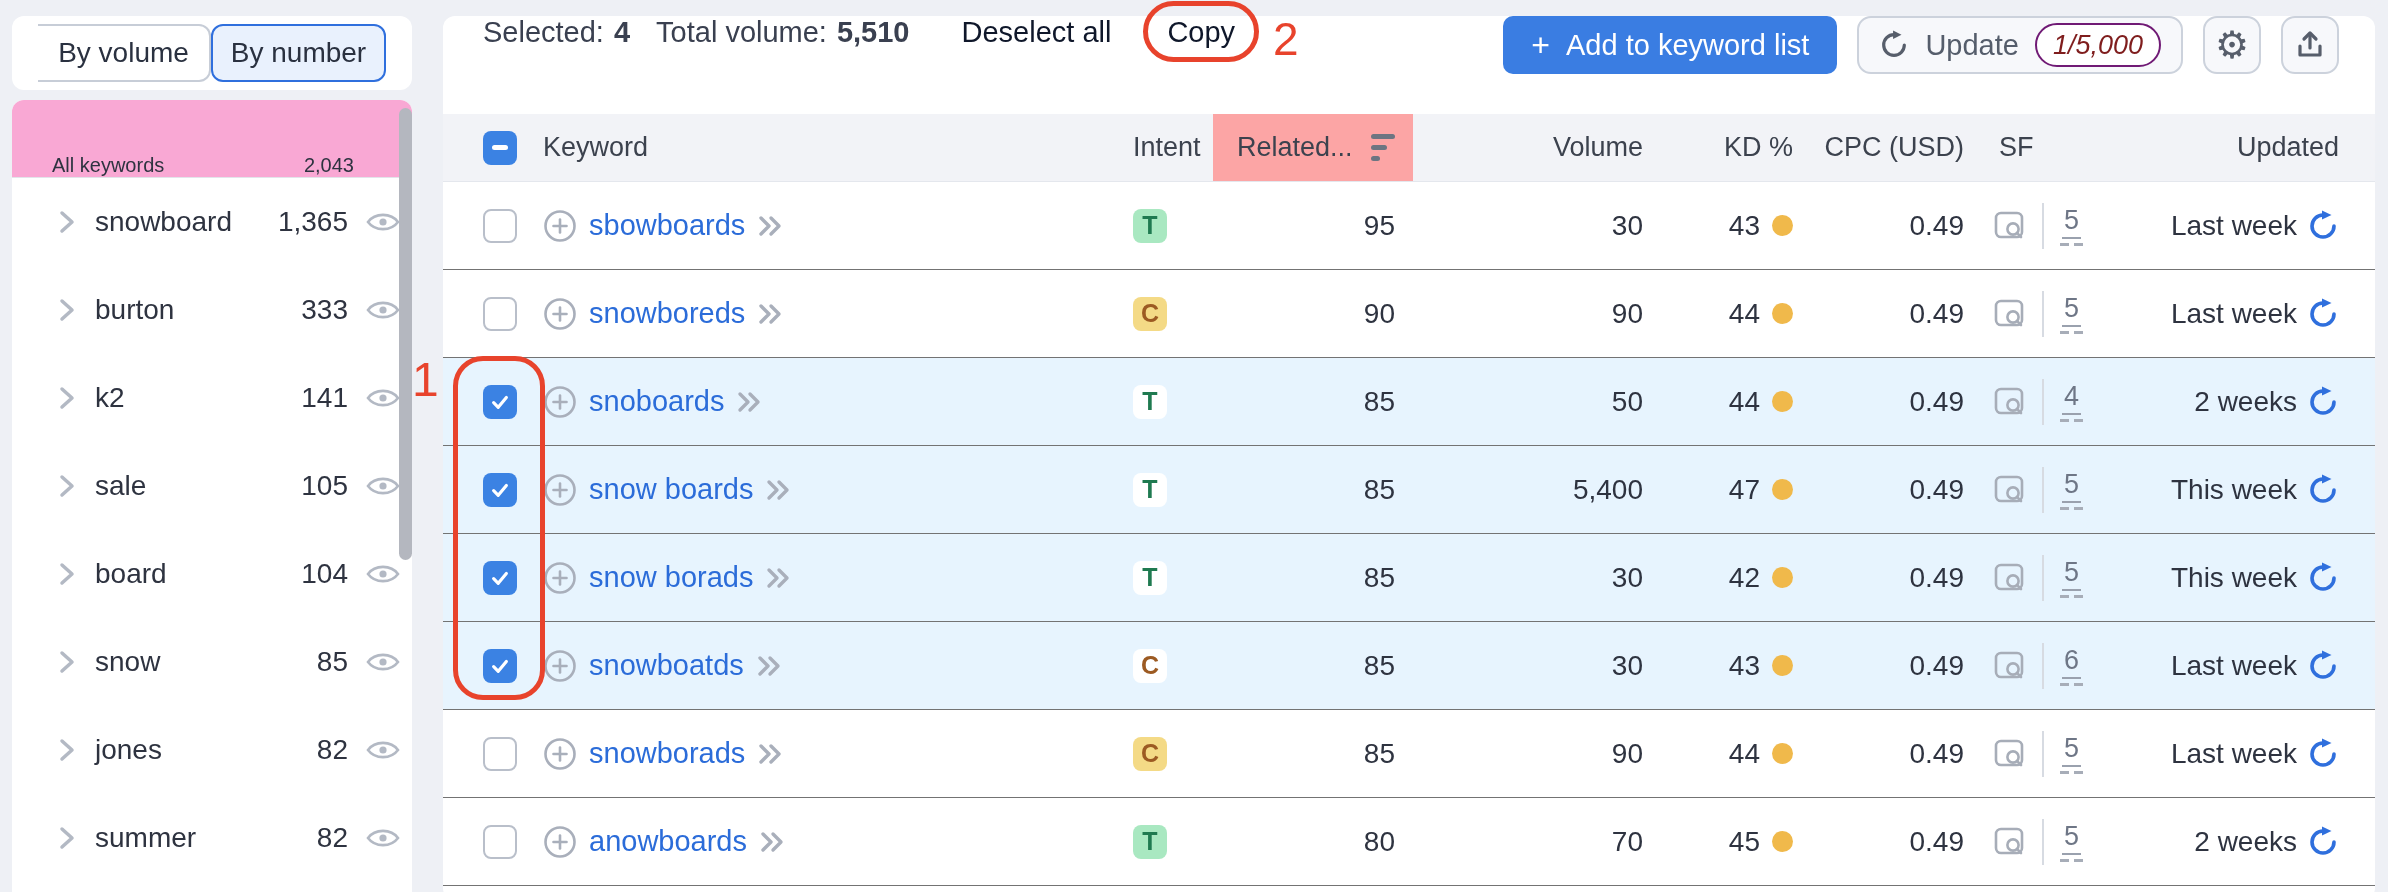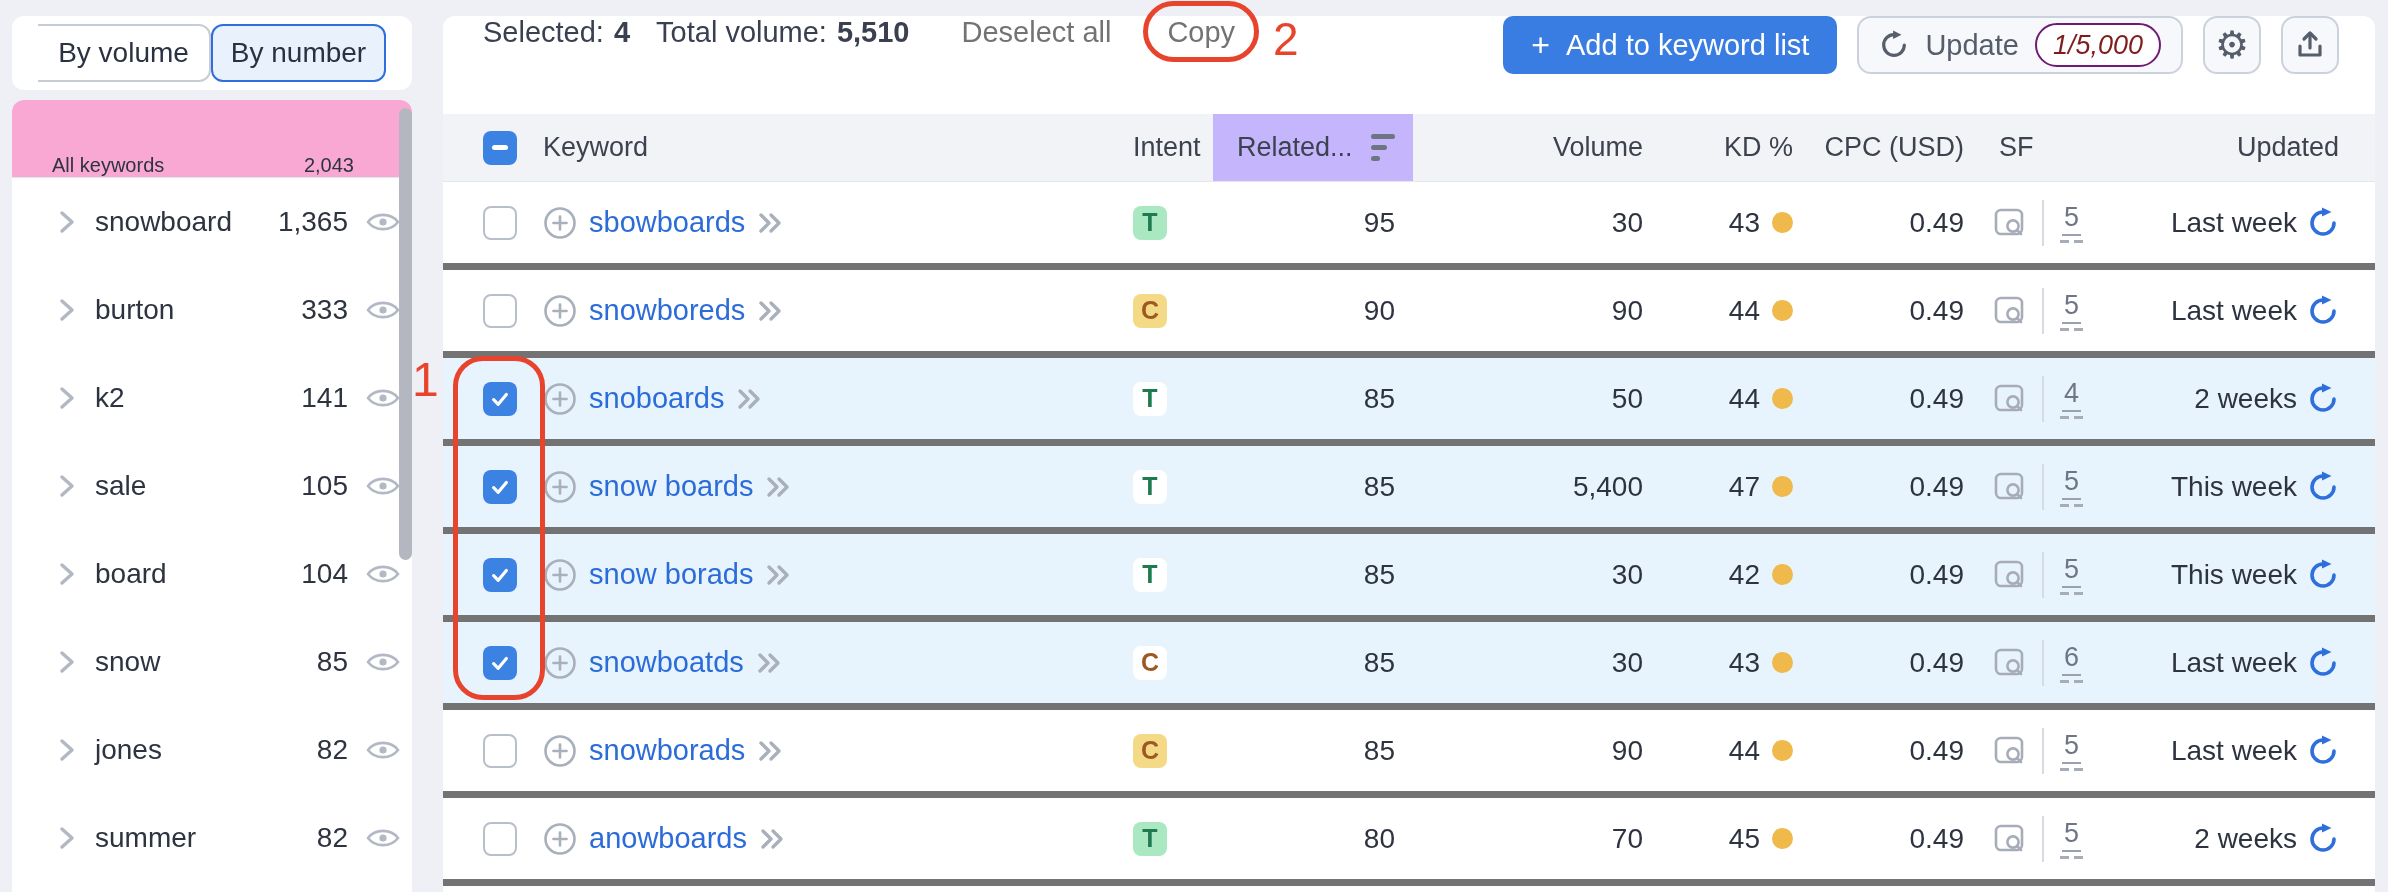--- a/index.html
+++ b/index.html
@@ -23,44 +23,44 @@
   .group-item .count { margin-left:auto; }
   .group-item .eye { margin-left:18px; width:34px; height:26px; flex:0 0 auto; }
   .vscroll { position:absolute; right:0; top:8px; width:13px; height:452px; background:#b4b7bf; border-radius:7px; }
 
   
   .main-card { left:443px; top:16px; width:1932px; height:884px; }
   .toolbar { height:98px; display:flex; align-items:flex-start; padding:0 36px 0 40px; font-size:29px; color:#3a4050; }
   .b { font-weight:700; }
   .sel-label { margin-right:10px; }
   .tv-label { margin-left:26px; margin-right:10px; }
-  .link { color:#737373; cursor:pointer; text-decoration:none; }
+  .link { color:#0f172a; cursor:pointer; text-decoration:none; }
   .deselect { margin-left:52px; }
   .copy-wrap { position:relative; margin-left:56px; }
   .red-ellipse { position:absolute; left:-24px; right:-24px; top:-15px; bottom:-13px; border:5px solid #e8432c; border-radius:36px; pointer-events:none; }
   .ann-num { color:#e8432c; font-size:46px; font-weight:500; line-height:1; }
   .num2 { margin-left:38px; }
   .tb-right { margin-left:auto; display:flex; align-items:center; gap:20px; }
   .btn-add { height:58px; background:#3a7de2; border:none; border-radius:10px; color:#fff; font-size:29px; font-family:inherit; display:flex; align-items:center; gap:16px; padding:0 28px; cursor:pointer; }
   .btn-add .plus { font-size:32px; font-weight:400; }
   .btn-ghost { height:58px; background:#f7f8fb; border:2px solid #ccd2dc; border-radius:14px; color:#555d6b; font-size:29px; font-family:inherit; display:flex; align-items:center; gap:16px; padding:0 20px; cursor:pointer; }
   .quota-pill { height:44px; border:2px solid #701a75; background:#fff; border-radius:22px; display:flex; align-items:center; padding:0 16px; font-size:27px; color:#7f1d1d;font-style:italic; }
   .btn-icon { width:58px; height:58px; background:#f7f8fb; border:2px solid #ccd2dc; border-radius:14px; display:flex; align-items:center; justify-content:center; cursor:pointer; color:#575e6b; }
   .gear-glyph { font-size:38px; line-height:1; }
 
   
   .thead { height:68px; display:flex; align-items:stretch; background:#f2f3f7; border-bottom:1px solid #e4e7ed; font-size:27px; color:#3c424e; padding:0 36px 0 40px; }
   .thead > div { display:flex; align-items:center; }
-  .trow { height:88px; display:flex; align-items:center; border-bottom:7px solid #737373; background:#fff; padding:0 36px 0 40px; font-size:28px; }
+  .trow { height:88px; display:flex; align-items:center; border-bottom:1px solid #737373; background:#fff; padding:0 36px 0 40px; font-size:28px; }
   .trow.selected { background:#e7f4fe; }
   .c-check { width:60px; flex:0 0 auto; }
   .c-keyword { flex:1; display:flex; align-items:center; min-width:0; }
   .c-intent { width:80px; flex:0 0 auto; }
   .c-related { width:200px; flex:0 0 auto; justify-content:flex-end; text-align:right; padding-right:18px; display:flex; align-items:center; }
-  .thead .c-related { background:#c4b5fd; justify-content:flex-start; padding-left:24px; gap:18px; }
+  .thead .c-related { background:#fca5a5; justify-content:flex-start; padding-left:24px; gap:18px; }
   .c-volume { width:230px; flex:0 0 auto; justify-content:flex-end; display:flex; align-items:center; }
   .c-kd { width:150px; flex:0 0 auto; display:flex; align-items:center; justify-content:flex-end; gap:12px; }
   .c-cpc { width:171px; flex:0 0 auto; display:flex; align-items:center; justify-content:flex-end; }
   .c-sf { width:136px; flex:0 0 auto; display:flex; align-items:center; padding-left:28px; }
   .thead .c-sf { padding-left:35px; }
   .c-updated { width:239px; flex:0 0 auto; display:flex; align-items:center; justify-content:flex-end; gap:10px; }
 
   .checkbox { width:34px; height:34px; border-radius:8px; display:flex; align-items:center; justify-content:center; cursor:pointer; }
   .checkbox.unchecked { background:#fff; border:2px solid #b9bfca; }
   .checkbox.checked, .checkbox.indeterminate { background:#3b82e3; }

